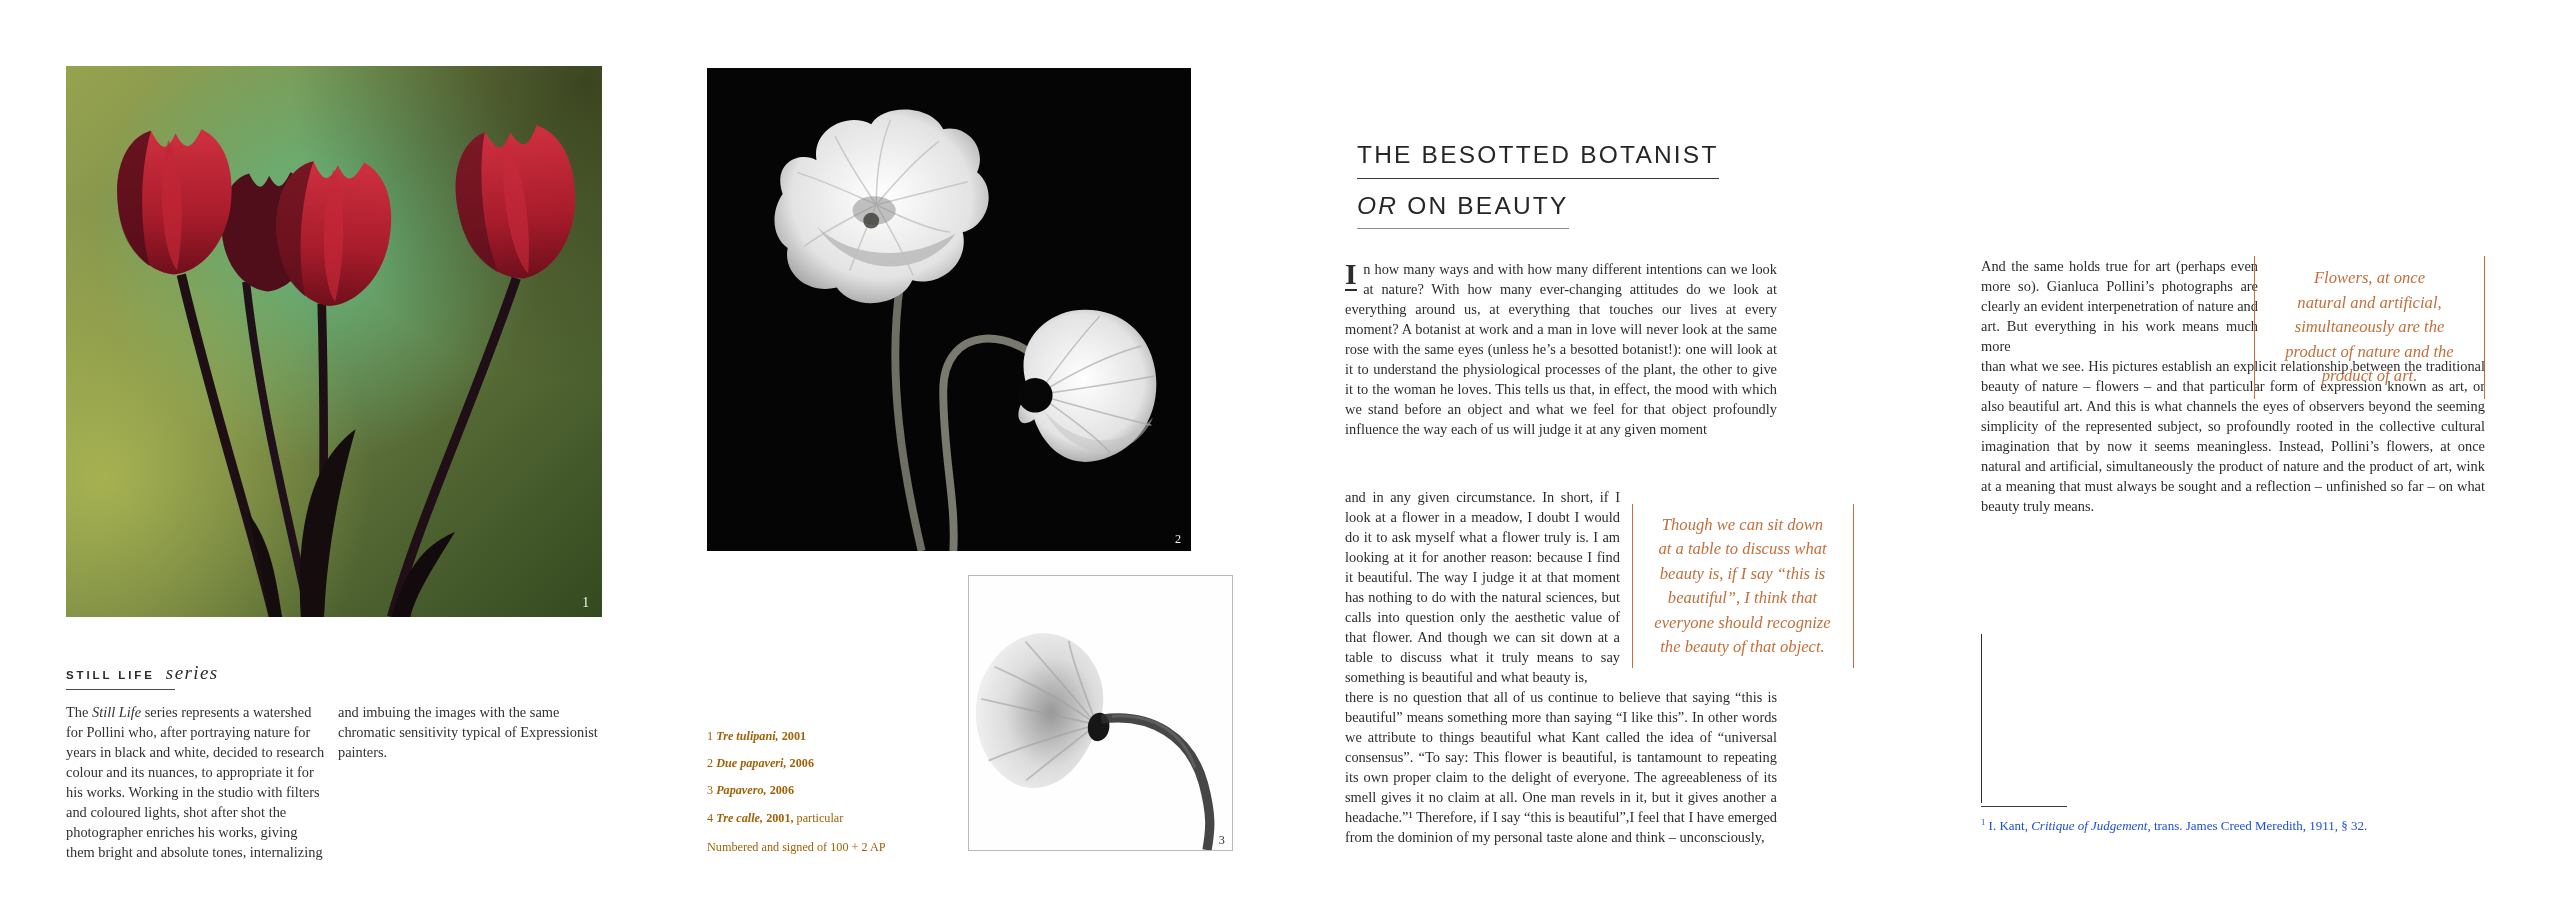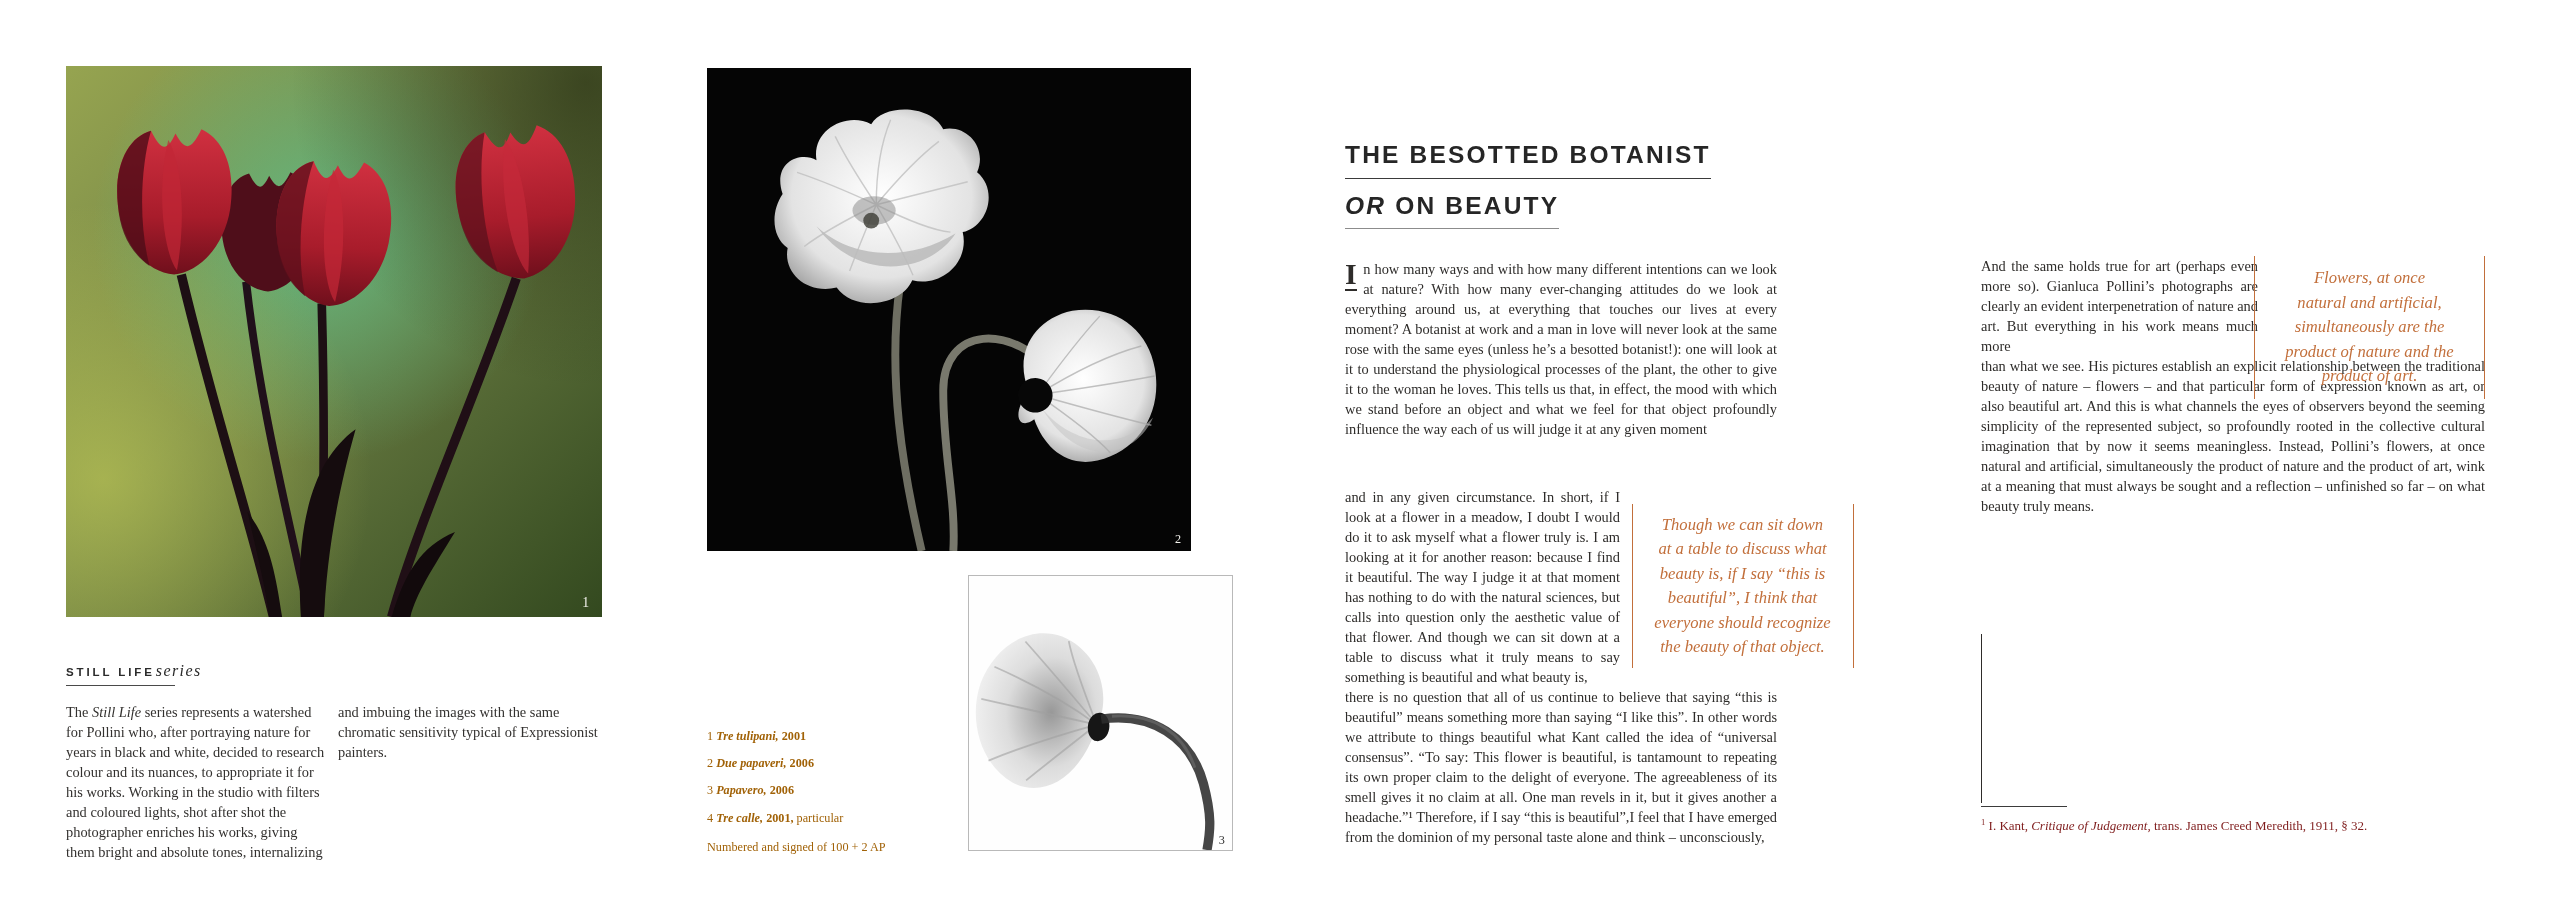--- a/index.html
+++ b/index.html
@@ -18,38 +18,39 @@
   .figno { position:absolute; font-family:"Liberation Serif",serif; font-size:13.7px; }
   .figno.light { color:#f4f3ee; }
   .figno.dark  { color:#2c2c2c; }
   .fig1 { left:66px;  top:66px;  width:536px; height:551px; }
   .fig2 { left:707px; top:68px;  width:484px; height:483px; }
   .fig3 { left:968px; top:575px; width:265px; height:276px; border:1.4px solid #b9b9b9; background:#fff; }
 
   
   .series-head { left:66px; top:662px; white-space:nowrap; }
   .sh-title { font-family:"Liberation Sans",sans-serif; font-weight:bold; font-size:11.5px; letter-spacing:2.9px; color:#2b2b2b; }
-  .sh-sub { font-style:italic; font-size:16px; letter-spacing:1.4px; margin-left:1px; color:#2b2b2b; }
+  .sh-sub { font-style:italic; font-size:19px; letter-spacing:1.4px; margin-left:11px; color:#2b2b2b; }
   .sh-rule { width:109px; height:1.4px; background:#4a4a4a; margin-top:5px; }
   .introcol { position:absolute; font-size:14.4px; line-height:20px; color:#33312f; text-align:left; }
   .c1 { left:66px;  top:702px; width:261px; }
   .c2 { left:338px; top:702px; width:266px; }
 
   
   .captions { left:707px; top:729px; width:259px; font-size:12.2px; color:#a16207; }
   .cap-row { margin-bottom:12.2px; }
   .cap-title { font-weight:bold; font-style:italic; }
   .cap-year { font-weight:bold; }
   .cap-edition { margin-top:14.4px; }
 
   
   .essay-title { left:1345px; top:141px; font-family:"Liberation Sans",sans-serif; color:#262626; }
   .essay-title .t1, .essay-title .t2 {
-    display:inline-block; font-weight:bold; font-size:24.5px; letter-spacing:2.2px;
+    display:inline-block; font-weight:normal; font-size:24.5px; letter-spacing:2.2px;
     padding-bottom:8.6px;
+    margin-left:12px;
   }
   .essay-title .t1 { border-bottom:1.4px solid #3a3a3a; }
   .essay-title .t2 { border-bottom:1.4px solid #8c8c8c; margin-top:13px; }
   .essay-title i { font-style:italic; }
   .essay-title .t2wrap { display:block; }
 
   
   .essay-main { left:1345px; top:259px; width:432px; font-size:14.4px; line-height:20px; color:#2e2c2a; }
   .essay-main p { text-align:justify; }
   .dropcap {
@@ -72,21 +73,21 @@
   .ec-narrow { width:277px; }
   .ec-p1 { margin-top:29px; }
   .ec-p3 { width:504px; margin-top:0; }
   .pq-right {
     position:absolute; top:0; right:0; width:231px;
     padding:10px 5.8px; line-height:24.5px; font-size:16.6px;
   }
 
   .design-rule-v { left:1981px; top:634px; width:1.4px; height:169px; background:#2e2c2a; }
 
-  .footnote { left:1981px; top:806px; width:518px; font-size:13px; color:#7f1d1d; }
+  .footnote { left:1981px; top:806px; width:518px; font-size:13px; color:#1d4ed8; }
   .fn-rule { width:86px; height:1.4px; background:#3b3b3b; margin-bottom:10px; }
   .footnote sup { font-size:8.6px; vertical-align:super; }
 </style>
 </head>
 <body>
 
 <div id="spread">
 
   <figure class="fig fig1">
     <svg viewBox="0 0 744 766" preserveAspectRatio="none">

